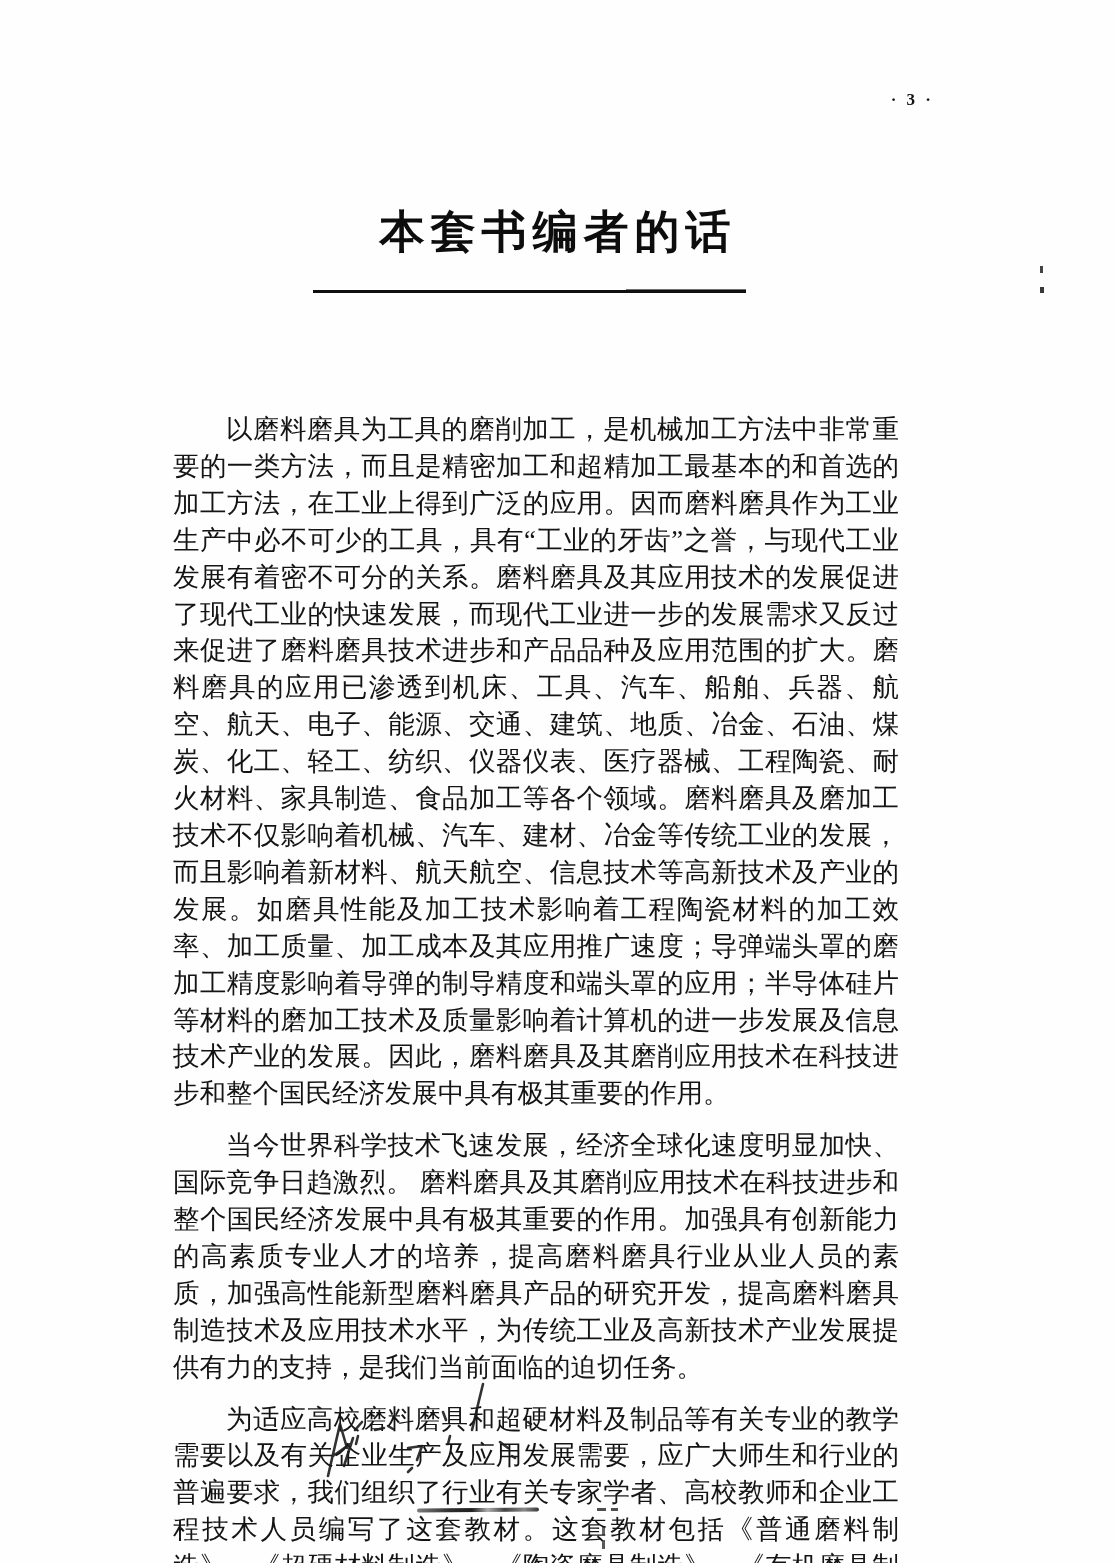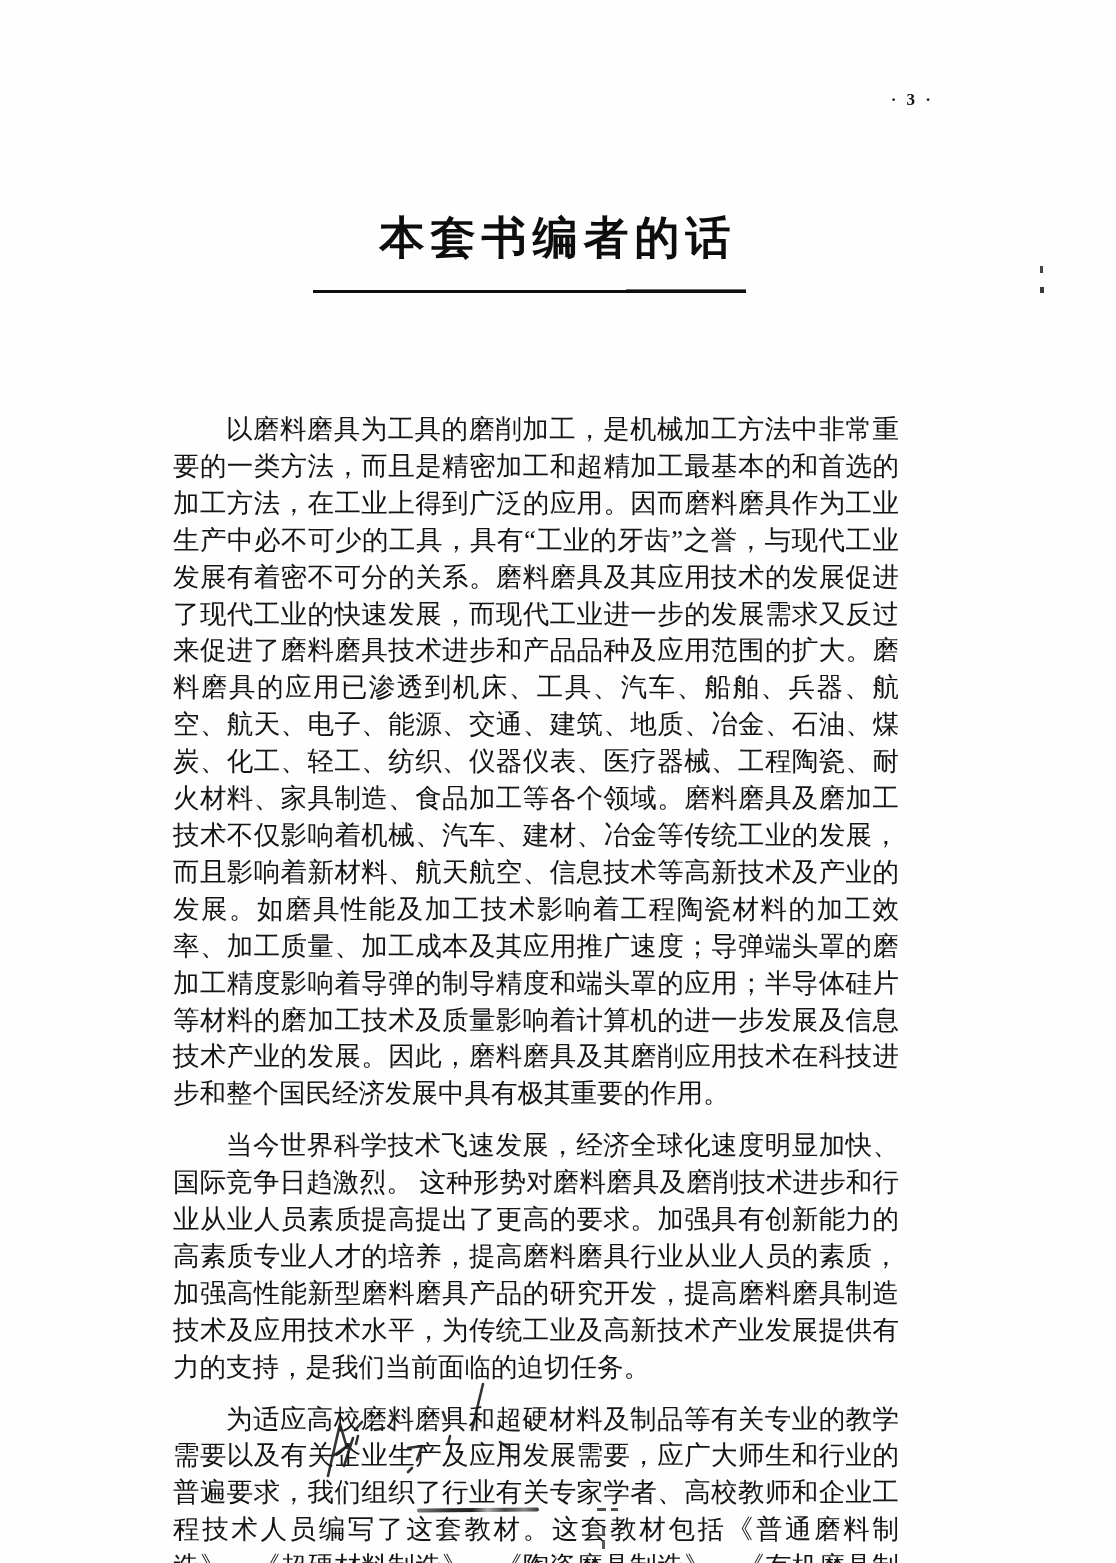--- a/index.html
+++ b/index.html
@@ -17,21 +17,21 @@
     position: absolute;
     top: 90px;
     right: 182px;
     font-size: 17px;
     font-weight: 700;
     letter-spacing: 3px;
     color: #111;
   }
   .doc-title {
     position: absolute;
-    top: 208px;
+    top: 202px;
     left: 358px;
     width: 400px;
     margin: 0;
     font-size: 45px;
     font-weight: 700;
     letter-spacing: 6px;
     text-align: center;
     color: #0d0d0d;
     white-space: nowrap;
   }
@@ -98,21 +98,21 @@
 
   <h1 class="doc-title">本套书编者的话</h1>
 
   <div class="title-rule"></div>
 
   <div class="speck" style="top:266px;left:1040px;width:3px;height:7px;opacity:.85;"></div>
   <div class="speck" style="top:287px;left:1040px;width:4px;height:6px;opacity:.9;"></div>
 
   <div class="body-text">
     <p>以磨料磨具为工具的磨削加工，是机械加工方法中非常重要的一类方法，而且是精密加工和超精加工最基本的和首选的加工方法，在工业上得到广泛的应用。因而磨料磨具作为工业生产中必不可少的工具，具有“工业的牙齿”之誉，与现代工业发展有着密不可分的关系。磨料磨具及其应用技术的发展促进了现代工业的快速发展，而现代工业进一步的发展需求又反过来促进了磨料磨具技术进步和产品品种及应用范围的扩大。磨料磨具的应用已渗透到机床、工具、汽车、船舶、兵器、航空、航天、电子、能源、交通、建筑、地质、冶金、石油、煤炭、化工、轻工、纺织、仪器仪表、医疗器械、工程陶瓷、耐火材料、家具制造、食品加工等各个领域。磨料磨具及磨加工技术不仅影响着机械、汽车、建材、冶金等传统工业的发展，而且影响着新材料、航天航空、信息技术等高新技术及产业的发展。如磨具性能及加工技术影响着工程陶瓷材料的加工效率、加工质量、加工成本及其应用推广速度；导弹端头罩的磨加工精度影响着导弹的制导精度和端头罩的应用；半导体硅片等材料的磨加工技术及质量影响着计算机的进一步发展及信息技术产业的发展。因此，磨料磨具及其磨削应用技术在科技进步和整个国民经济发展中具有极其重要的作用。</p>
-    <p>当今世界科学技术飞速发展，经济全球化速度明显加快、国际竞争日趋激烈。 这种形势对磨料磨具及磨削技术进步和行业从业人员素质提高提出了更高的要求。加强具有创新能力的高素质专业人才的培养，提高磨料磨具行业从业人员的素质，加强高性能新型磨料磨具产品的研究开发，提高磨料磨具制造技术及应用技术水平，为传统工业及高新技术产业发展提供有力的支持，是我们当前面临的迫切任务。</p>
+    <p>当今世界科学技术飞速发展，经济全球化速度明显加快、国际竞争日趋激烈。 磨料磨具及其磨削应用技术在科技进步和整个国民经济发展中具有极其重要的作用。加强具有创新能力的高素质专业人才的培养，提高磨料磨具行业从业人员的素质，加强高性能新型磨料磨具产品的研究开发，提高磨料磨具制造技术及应用技术水平，为传统工业及高新技术产业发展提供有力的支持，是我们当前面临的迫切任务。</p>
     <p>为适应高校磨料磨具和超硬材料及制品等有关专业的教学需要以及有关企业生产及应用发展需要，应广大师生和行业的普遍要求，我们组织了行业有关专家学者、高校教师和企业工程技术人员编写了这套教材。这套教材包括《普通磨料制造》、《超硬材料制造》、《陶瓷磨具制造》、《有机磨具制造》、《涂附磨具制造》、《金刚石烧结制品》、《超硬材料</p>
   </div>
 
   <svg class="scribble-svg" width="340" height="185" viewBox="0 0 340 185">
     <g stroke="#1c1c1c" stroke-width="2.6" fill="none" stroke-linecap="round" stroke-linejoin="round" opacity="0.9">
 
       <path d="M28 98 L40 46 L47 70 M33 78 L50 66 M44 88 L53 60"></path>
       <path d="M55 52 L62 44 M58 58 L56 66"></path>
 
       <path d="M75 52 L84 50 M88 48 L93 51"></path>

